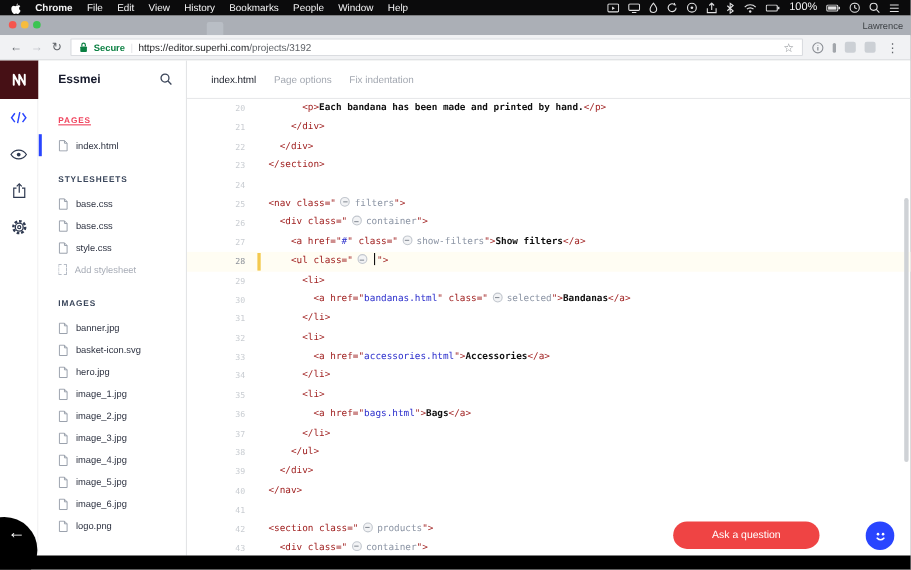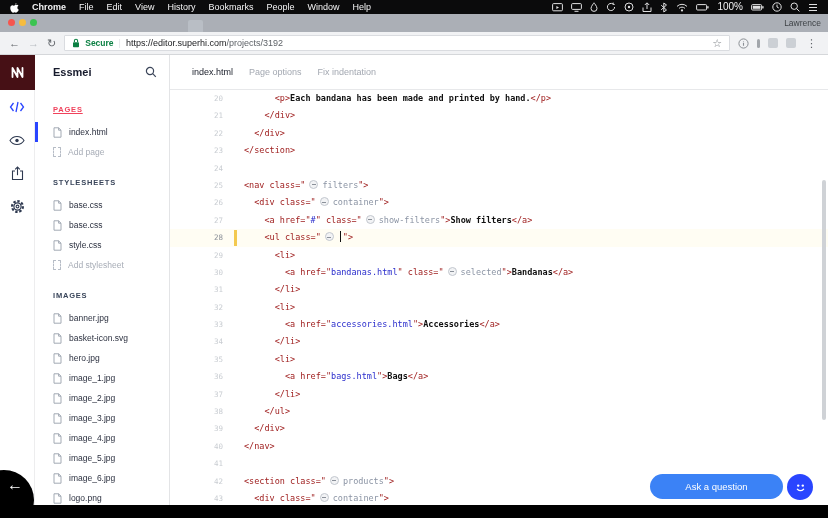--- a/index.html
+++ b/index.html
@@ -77,21 +77,21 @@
   .t-text{color:#101010;font-weight:bold}
   .t-url{color:#2a2dcc}
   .t-cls{color:#8b94a4}
   .badge{display:inline-block;width:9px;height:9px;border-radius:50%;background:#f2f3f5;border:1px solid #c2c7ce;vertical-align:-1px;margin:0 4px;position:relative}
   .badge::after{content:"";position:absolute;left:1.5px;right:1.5px;top:3.5px;height:1px;background:#8a9099}
   .caret{display:inline-block;width:1px;height:11px;background:#111;vertical-align:-2px;margin:0 2px;animation:blink 1.1s step-end infinite}
   @keyframes blink{50%{opacity:0}}
   .scrollthumb{position:absolute;right:2px;top:125px;width:4px;height:240px;border-radius:2px;background:#cfd2d6}
 
   
-  .askbtn{position:absolute;left:650px;top:474px;width:133px;height:25px;border-radius:13px;background:#3b82f6;color:#fff;font-size:9.5px;display:flex;align-items:center;justify-content:center;z-index:6;cursor:pointer}
+  .askbtn{position:absolute;left:612px;top:474px;width:133px;height:25px;border-radius:13px;background:#ef4444;color:#fff;font-size:9.5px;display:flex;align-items:center;justify-content:center;z-index:6;cursor:pointer}
   .chatbtn{position:absolute;left:787px;top:474px;width:26px;height:26px;border-radius:50%;background:#2945ff;display:flex;align-items:center;justify-content:center;z-index:6;cursor:pointer}
   .bottombar{position:absolute;left:0;bottom:0;width:100%;height:13px;background:#000;z-index:4}
   .backcircle{position:absolute;left:-26px;top:470px;width:60px;height:60px;border-radius:50%;background:#000;z-index:5}
   .backarrow{position:absolute;left:7px;top:477px;font-size:16px;font-weight:bold;color:#fff;z-index:6;line-height:1}
 </style>
 </head>
 <body>
 
 <div class="screen">
 
@@ -274,24 +274,20 @@
         <div class="sec-label" style="color: rgb(240, 66, 92); text-decoration: underline;">PAGES</div>
         <div class="frow sel">
           <span class="ficon">
             <svg width="9" height="11" viewBox="0 0 9 11">
               <path d="M1 .8h4.6L8 3.2v7H1z" fill="none" stroke="#99a0ab" stroke-width="0.9"></path>
               <path d="M5.6.8v2.4H8" fill="none" stroke="#99a0ab" stroke-width="0.9"></path>
             </svg>
           </span>
           <span>index.html</span>
         </div>
-        <div class="frow add">
-          <span class="addicon"></span>
-          <span>Add page</span>
-        </div>
         <div class="sec-label" style="color: rgb(57, 69, 90);">STYLESHEETS</div>
         <div class="frow">
           <span class="ficon">
             <svg width="9" height="11" viewBox="0 0 9 11">
               <path d="M1 .8h4.6L8 3.2v7H1z" fill="none" stroke="#99a0ab" stroke-width="0.9"></path>
               <path d="M5.6.8v2.4H8" fill="none" stroke="#99a0ab" stroke-width="0.9"></path>
             </svg>
           </span>
           <span>base.css</span>
         </div>

